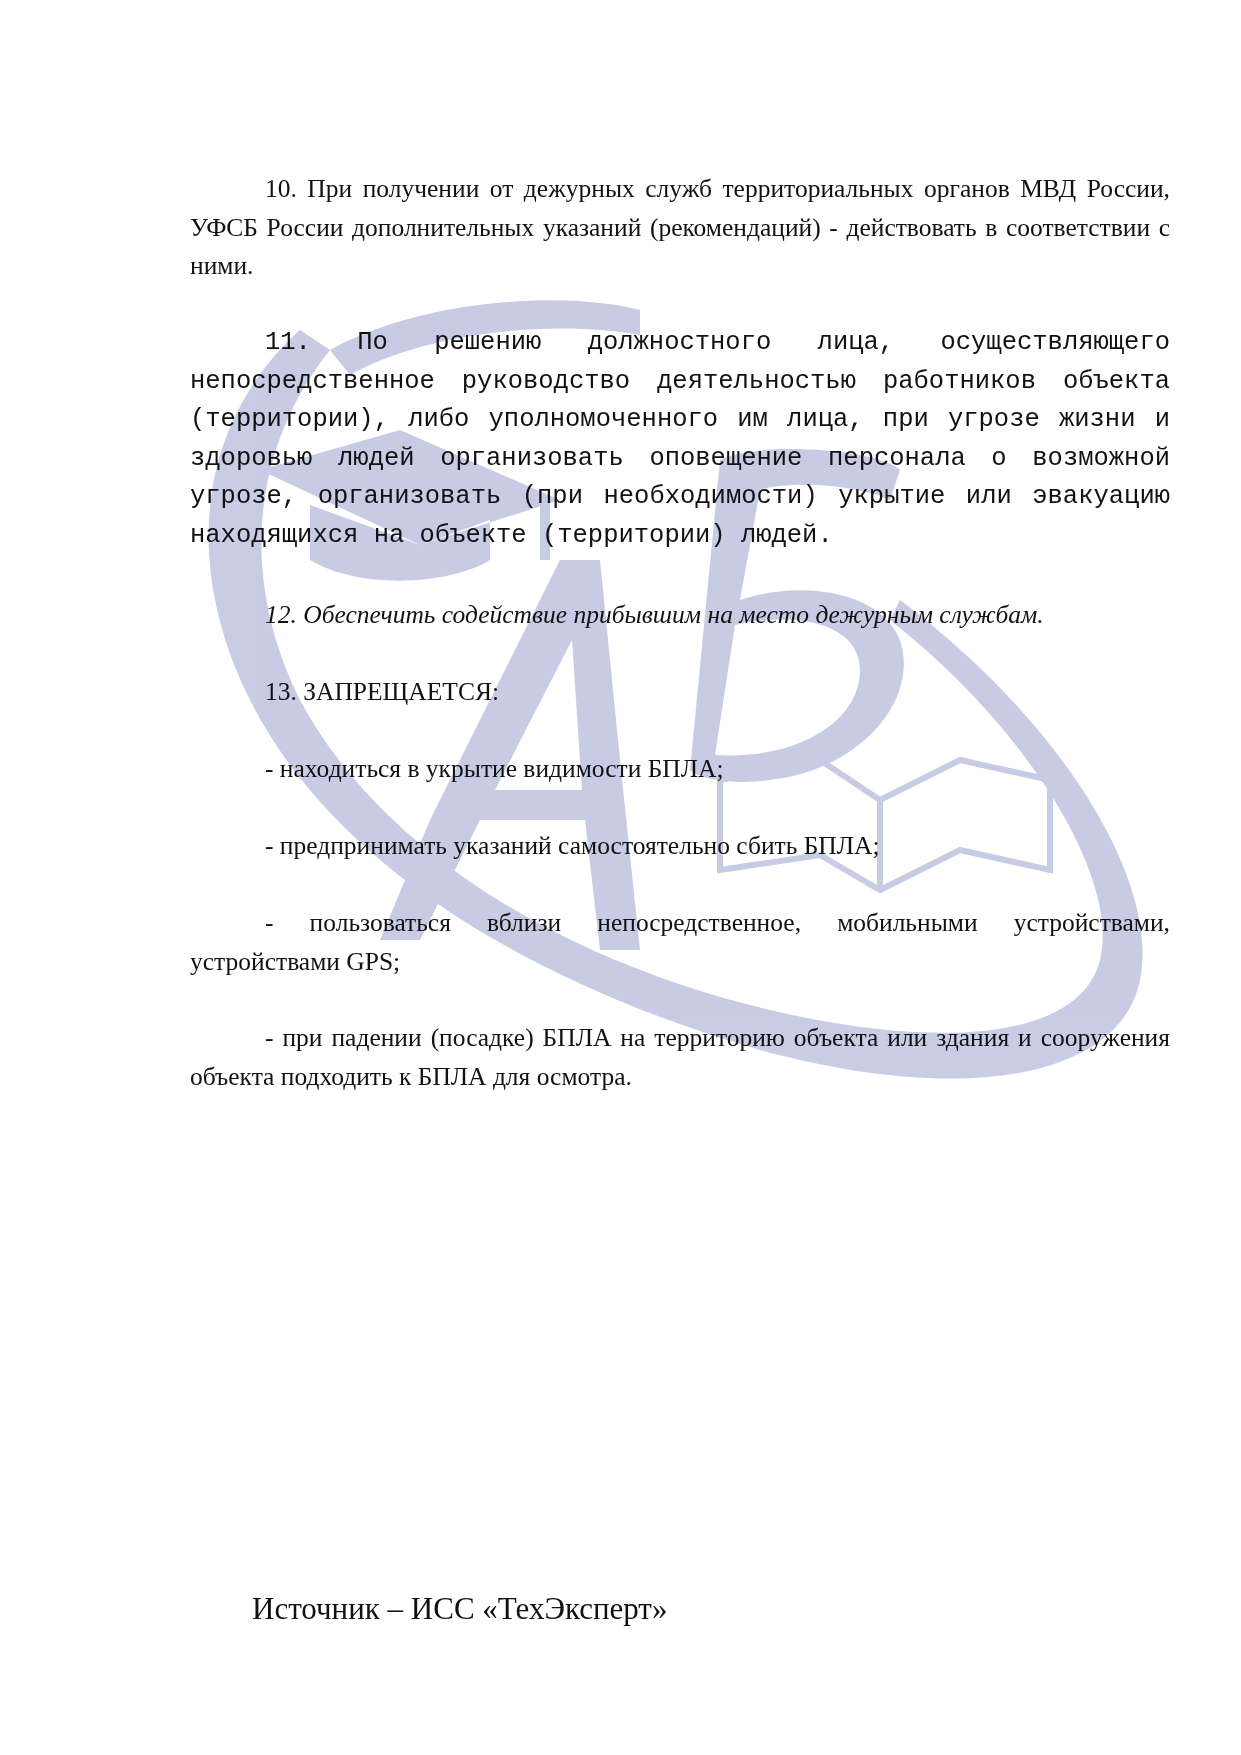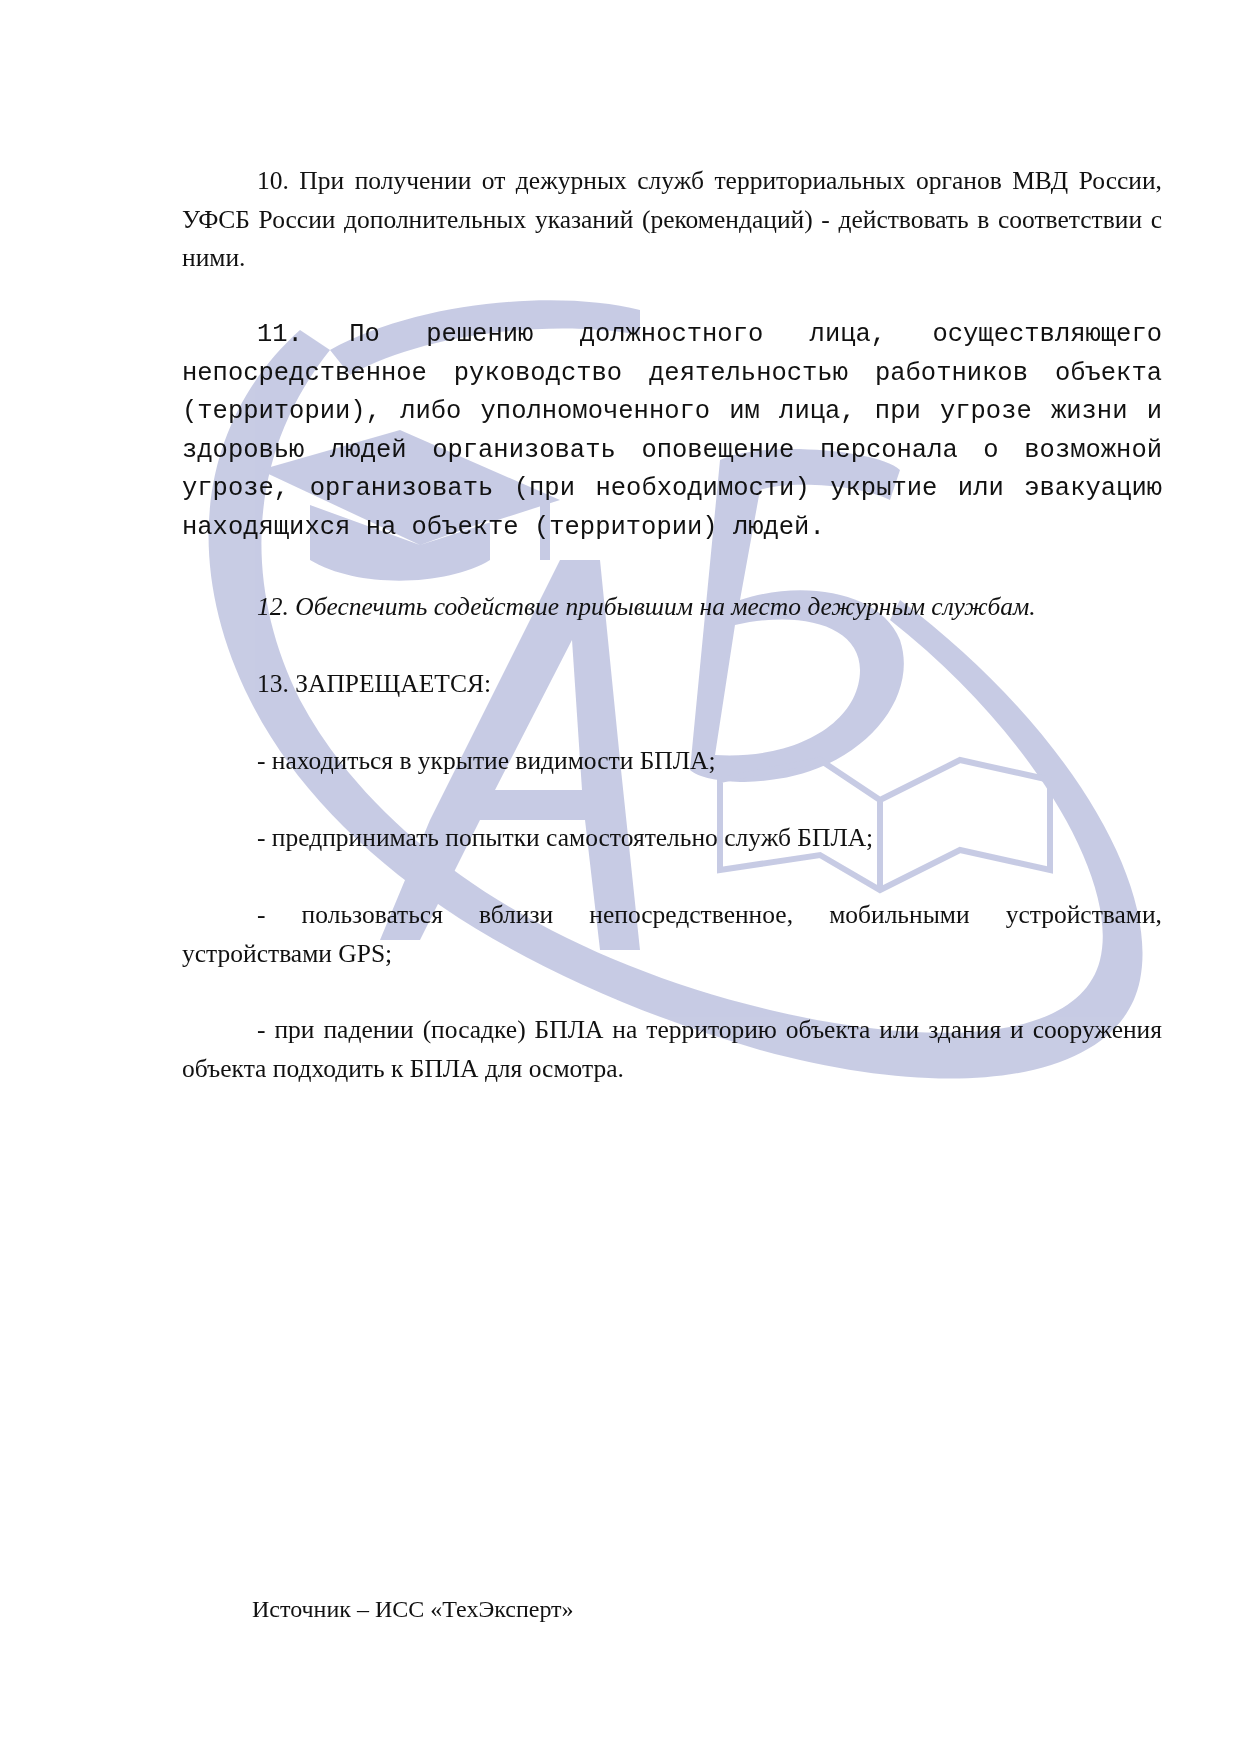--- a/index.html
+++ b/index.html
@@ -1,29 +1,29 @@
 <!DOCTYPE html>
 <html><head>
 <meta charset="utf-8">
 <style>
   html, body { margin: 0; padding: 0; background: #ffffff; }
   body { width: 1241px; height: 1755px; position: relative; overflow: hidden;
          font-family: "Liberation Serif", "DejaVu Serif", serif; color: #111; }
   .watermark { position: absolute; left: 0; top: 0; width: 1241px; height: 1755px; pointer-events: none; }
-  .para { font-size: 25.5px; line-height: 38.5px; text-align: justify; margin: 5px; position: relative; }
+  .para { font-size: 25.5px; line-height: 38.5px; text-align: justify; margin: 13px; position: relative; }
   .indent { text-indent: 75px; }
   .p10 { position: absolute; top: 157px; left: 177px; width: 980px; }
   .p11 { position: absolute; top: 311px; left: 177px; width: 980px; font-family: Liberation Mono, monospace; }
   .p12 { position: absolute; top: 583px; left: 177px; width: 980px; font-style: italic; }
   .p13 { position: absolute; top: 660px; left: 177px; width: 980px; }
   .b1 { position: absolute; top: 737px; left: 177px; width: 980px; }
   .b2 { position: absolute; top: 814px; left: 177px; width: 980px; }
   .b3 { position: absolute; top: 891px; left: 177px; width: 980px; }
   .b4 { position: absolute; top: 1006px; left: 177px; width: 980px; }
-  .source { position: absolute; top: 1590px; left: 252px; font-size: 24px; line-height: 38px; }
+  .source { position: absolute; top: 1590px; left: 252px; font-size: 31px; line-height: 38px; }
   .text-layer { position: relative; z-index: 2; }
 </style>
 </head>
 <body>
 
 <svg class="watermark" viewBox="0 0 1241 1755" xmlns="http://www.w3.org/2000/svg">
   <g fill="#c5c9e3" stroke="none" opacity="0.95">
 
     <path d="M300 330 C 200 420, 180 560, 250 700 C 330 860, 520 980, 760 1050 C 960 1105, 1120 1080, 1140 980 C 1160 880, 1060 720, 900 600 L 890 620 C 1030 730, 1120 880, 1100 960 C 1080 1040, 940 1050, 770 1010 C 560 960, 380 850, 300 700 C 240 580, 250 450, 330 350 Z"></path>
 
@@ -40,17 +40,17 @@
     <path d="M880 800 L 880 890" fill="none" stroke="#c5c9e3" stroke-width="6"></path>
   </g>
 </svg>
 
 <div class="text-layer">
   <p class="para indent p10">10. При получении от дежурных служб территориальных органов МВД России, УФСБ России дополнительных указаний (рекомендаций) - действовать в соответствии с ними.</p>
   <p class="para indent p11">11. По решению должностного лица, осуществляющего непосредственное руководство деятельностью работников объекта (территории), либо уполномоченного им лица, при угрозе жизни и здоровью людей организовать оповещение персонала о возможной угрозе, организовать (при необходимости) укрытие или эвакуацию находящихся на объекте (территории) людей.</p>
   <p class="para indent p12">12. Обеспечить содействие прибывшим на место дежурным службам.</p>
   <p class="para indent p13">13. ЗАПРЕЩАЕТСЯ:</p>
   <p class="para indent b1">- находиться в укрытие видимости БПЛА;</p>
-  <p class="para indent b2">- предпринимать попытки самостоятельно служб БПЛА;</p>
+  <p class="para indent b2">- предпринимать указаний самостоятельно сбить БПЛА;</p>
   <p class="para indent b3">- пользоваться вблизи непосредственное, мобильными устройствами, устройствами GPS;</p>
   <p class="para indent b4">- при падении (посадке) БПЛА на территорию объекта или здания и сооружения объекта подходить к БПЛА для осмотра.</p>
   <div class="source">Источник – ИСС «ТехЭксперт»</div>
 </div>
 
 </body></html>

